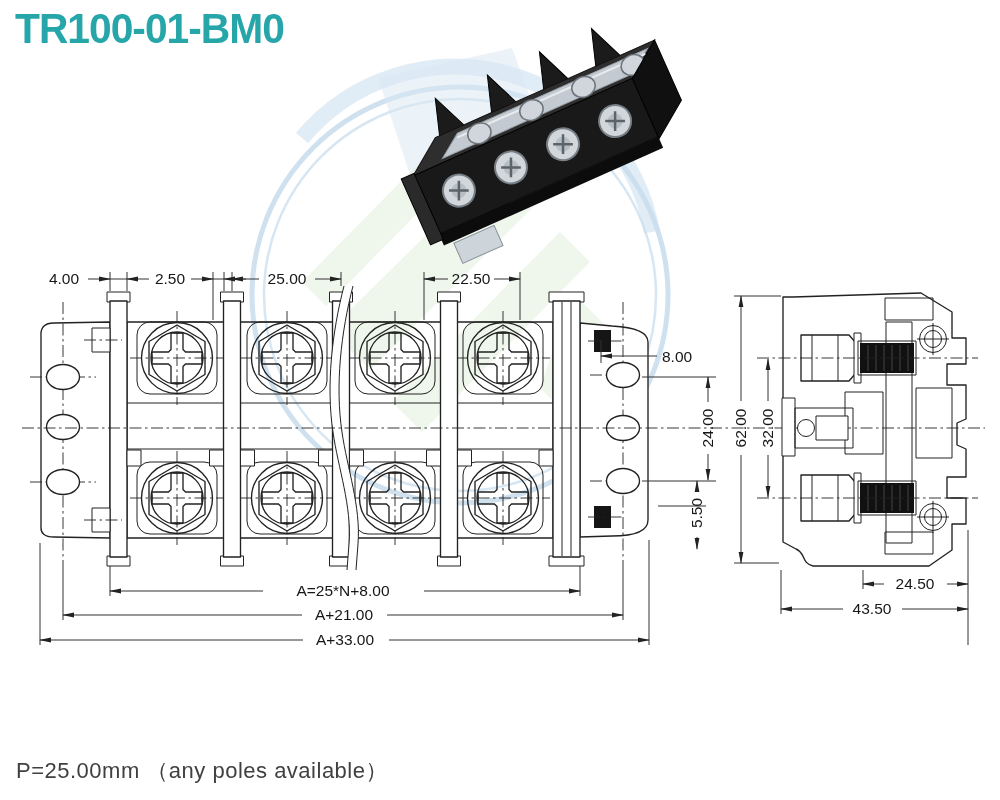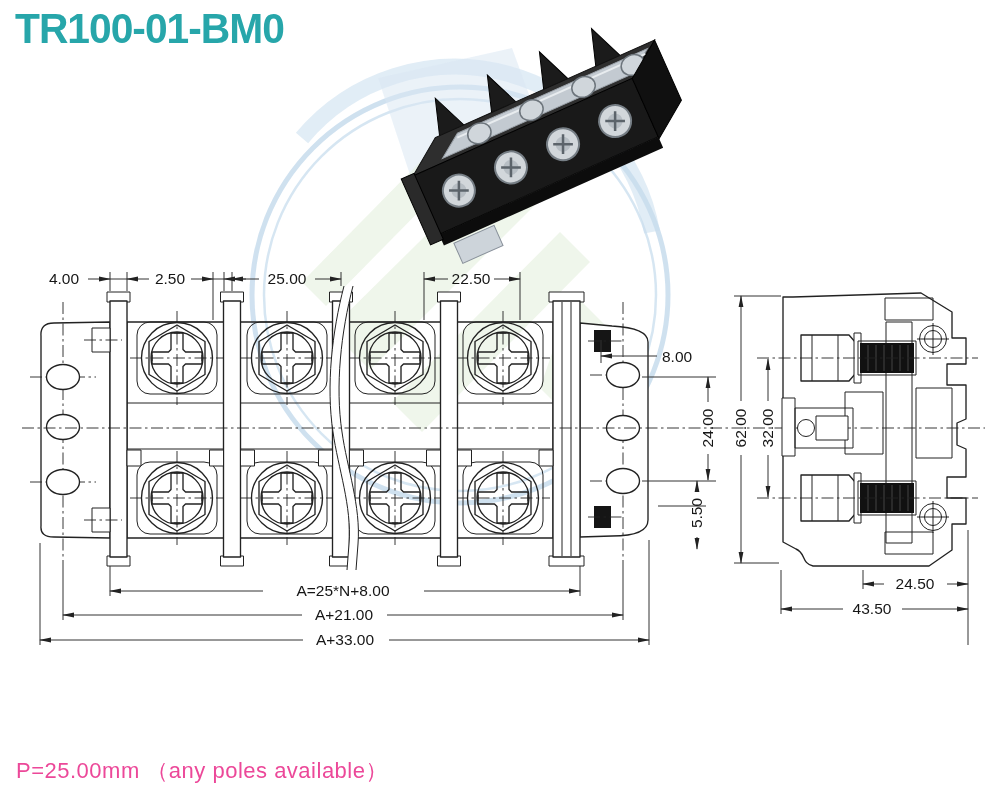--- a/index.html
+++ b/index.html
@@ -1,20 +1,20 @@
 <!DOCTYPE html>
 <html><head>
 <meta charset="utf-8">
 <style>
   html,body{margin:0;padding:0;background:#fff;}
   .page{position:relative;width:1000px;height:798px;background:#ffffff;overflow:hidden;
         font-family:"Liberation Sans",sans-serif;}
   .title{position:absolute;left:15px;top:4px;font-size:40px;font-weight:700;
          letter-spacing:-1px;color:#27a6aa;transform:scale(1.02,1.08);transform-origin:left top;}
-  .footer{position:absolute;left:16px;top:756px;font-size:22px;color:#ec4899;letter-spacing:.5px;}
+  .footer{position:absolute;left:16px;top:756px;font-size:22px;color:#404040;letter-spacing:.5px;}
   svg{position:absolute;left:0;top:0;}
   .ln{fill:none;stroke:#222;stroke-width:1.35;stroke-linejoin:round;}
   .lnf{fill:#fff;stroke:#222;stroke-width:1.35;stroke-linejoin:round;}
   .thin{stroke-width:1;}
   .dim{fill:none;stroke:#333;stroke-width:1;}
   .cl{fill:none;stroke:#222;stroke-width:.9;stroke-dasharray:12 3.5 2.5 3.5;}
   .dt{font:15.5px "Liberation Sans",sans-serif;fill:#161616;text-anchor:middle;}
   .dts{text-anchor:start;}
 </style>
 </head>

